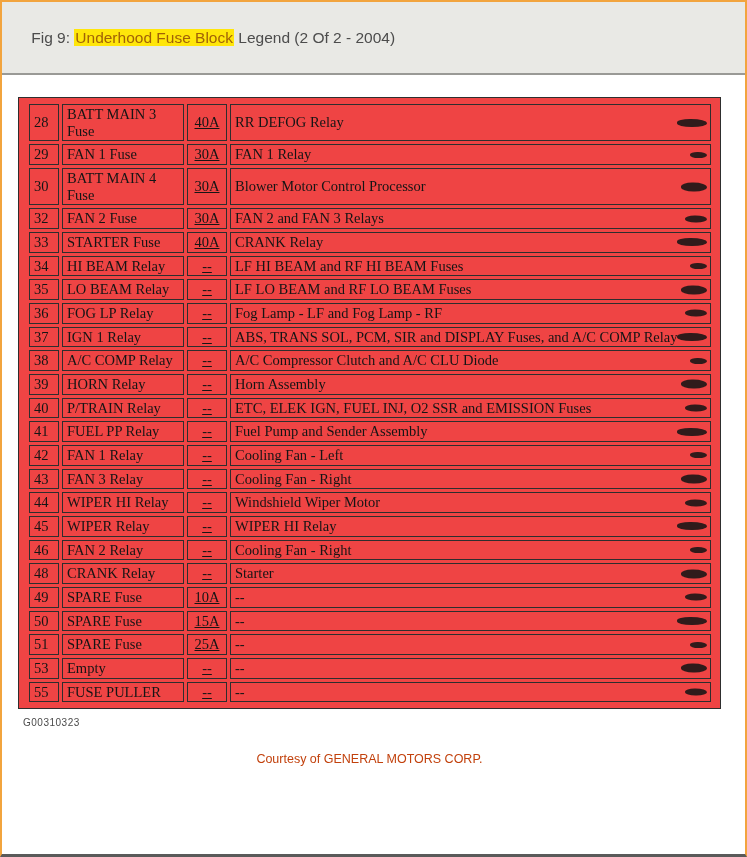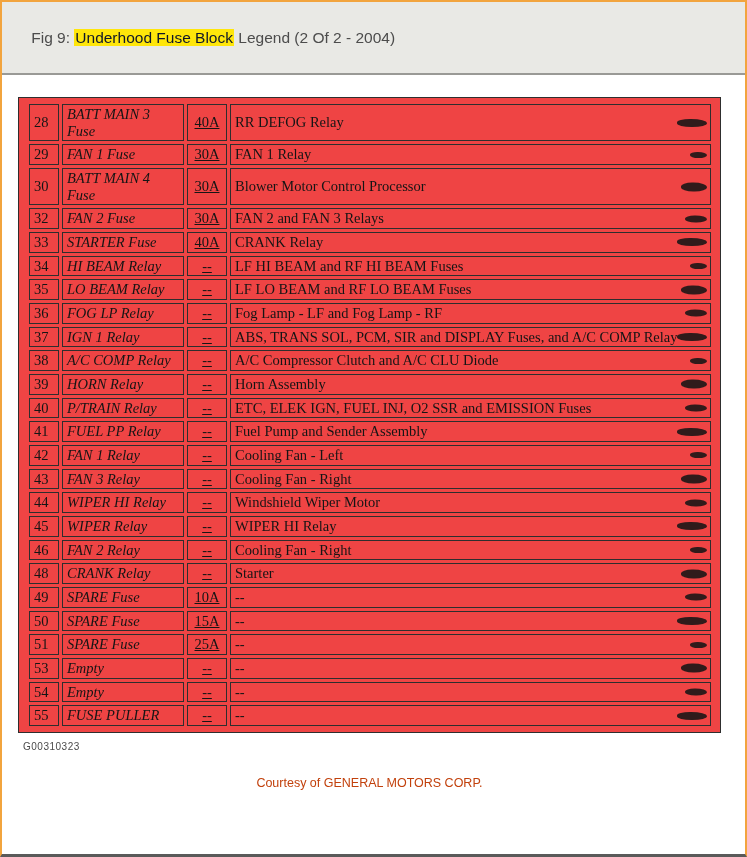--- a/index.html
+++ b/index.html
@@ -20,21 +20,21 @@
     background: #e9e9e5;
     border-bottom: 2px solid #9a9a96;
     padding: 9px 12px 8px 12px;
     font-family: "Liberation Sans", sans-serif;
     font-size: 15.5px;
     color: #4c4c4c;
     white-space: pre;
   }
   .header-bar mark {
     background: #ffe60a;
-    color: #0f172a;
+    color: #a16207;
     padding: 0 1px;
   }
   .content {
     flex: 1;
     padding: 22px 24px 0 16px;
     position: relative;
   }
   .table-outline {
     border: 1.5px solid #2e2e2e;
     padding: 3px 6px 3px 7px;
@@ -50,21 +50,21 @@
     color: #151515;
   }
   table.fuse td {
     border: 1.2px solid #2e2e2e;
     padding: 1px 4px;
     line-height: 1.15;
     vertical-align: middle;
     position: relative;
   }
   .c-num  { width: 20px; padding: 1px 2px; }
-  .c-name { width: 112px; font-style: italic; }
+  .c-name { width: 112px; }
   .c-amps { width: 30px; text-align: center; padding: 1px 2px; text-decoration: underline; }
   .c-desc { }
   
   .c-desc::after {
     content: "";
     position: absolute;
     right: 3px;
     top: 50%;
     transform: translateY(-50%);
     width: 22px;
@@ -261,26 +261,20 @@
   </tr>
 
 
   <tr>
     <td class="c-num">53</td>
     <td class="c-name">Empty</td>
     <td class="c-amps">--</td>
     <td class="c-desc">--</td>
   </tr>
 
-  <tr>
-    <td class="c-num">54</td>
-    <td class="c-name">Empty</td>
-    <td class="c-amps">--</td>
-    <td class="c-desc">--</td>
-  </tr>
 
   <tr>
     <td class="c-num">55</td>
     <td class="c-name">FUSE PULLER</td>
     <td class="c-amps">--</td>
     <td class="c-desc">--</td>
   </tr>
 </tbody>
       </table>
     </div>

